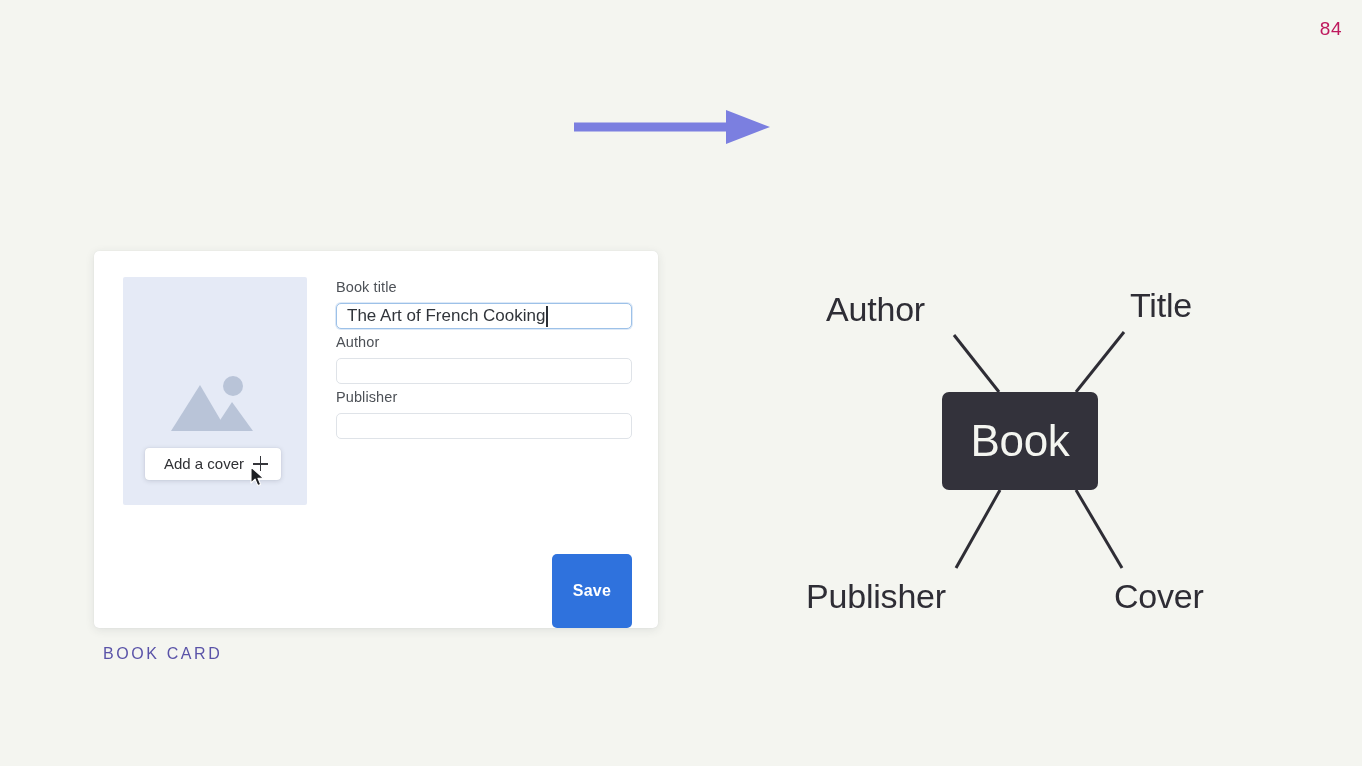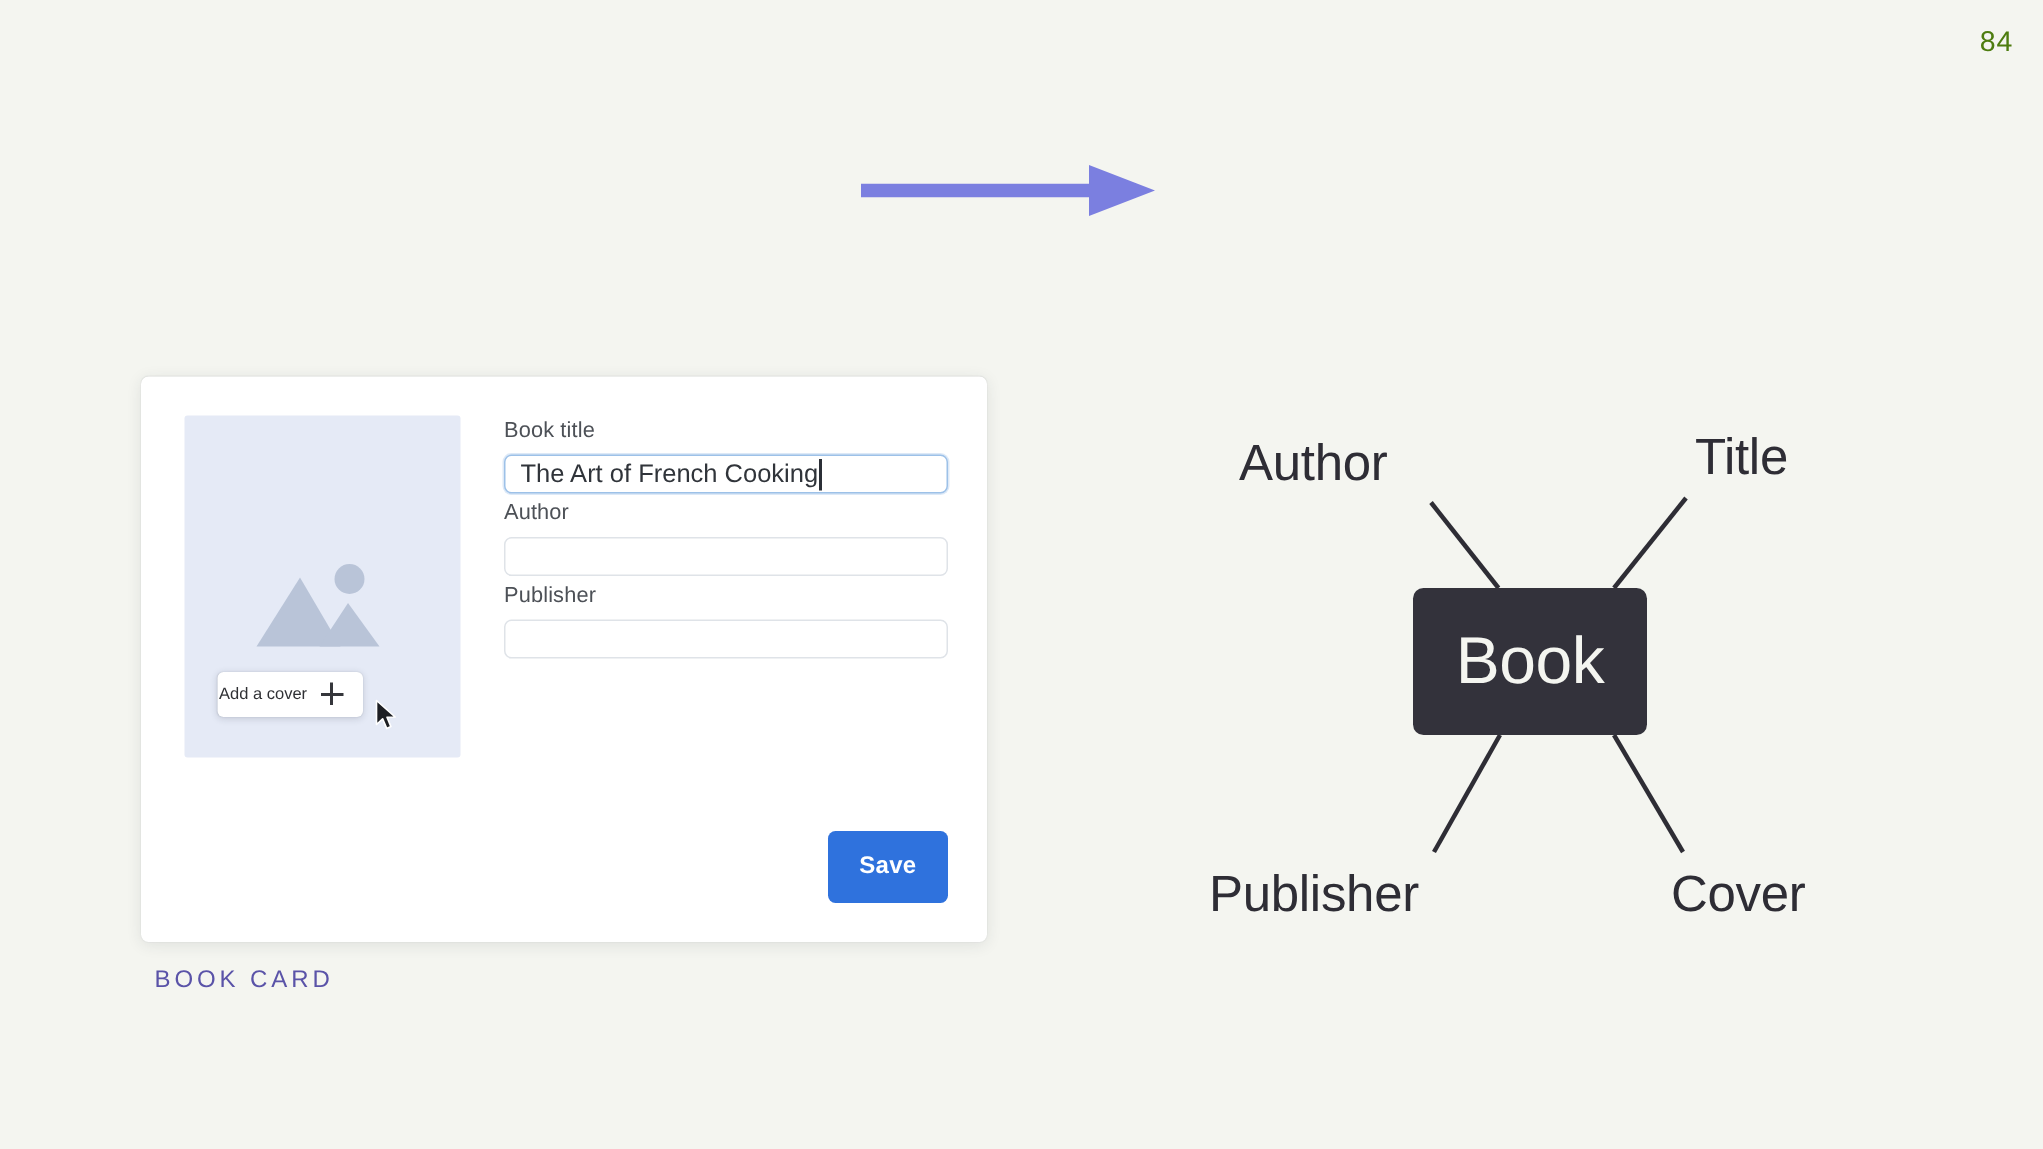--- a/index.html
+++ b/index.html
@@ -20,21 +20,21 @@
     position: absolute;
     inset: 0;
   }
 
   
   .page-number {
     position: absolute;
     top: 18px;
     right: 20px;
     font-size: 19px;
-    color: #4d7c0f;
+    color: #be185d;
     letter-spacing: 0.5px;
   }
 
   
   .heading {
     position: absolute;
     font-size: 58px;
     line-height: 1.09;
     color: #2e2d35;
     font-weight: 400;
@@ -97,26 +97,26 @@
     height: 62px;
   }
   .add-cover-btn {
     position: absolute;
     left: 22px;
     top: 171px;
     background: #ffffff;
     border: none;
     border-radius: 4px;
     box-shadow: 0 1px 5px rgba(40,45,60,0.16), 0 0 1px rgba(40,45,60,0.18);
-    padding: 7px 13px 8px 1px;
+    padding: 7px 13px 8px 19px;
     display: flex;
     align-items: center;
     gap: 9px;
     font-family: "Liberation Sans", sans-serif;
-    font-size: 11px;
+    font-size: 15px;
     color: #2f3034;
     cursor: pointer;
     white-space: nowrap;
   }
   .plus-icon {
     display: inline-block;
     width: 15px;
     height: 15px;
     position: relative;
     flex: 0 0 auto;
@@ -195,21 +195,21 @@
     justify-content: flex-end;
   }
   .save-btn {
     background: #2f72dd;
     color: #ffffff;
     border: none;
     border-radius: 5px;
     font-family: "Liberation Sans", sans-serif;
     font-size: 16px;
     font-weight: bold;
-    padding: 15px 21px;
+    padding: 28px 21px;
     cursor: pointer;
     letter-spacing: 0.2px;
   }
 
   
   .card-caption {
     position: absolute;
     left: 103px;
     top: 645px;
     font-size: 16px;

